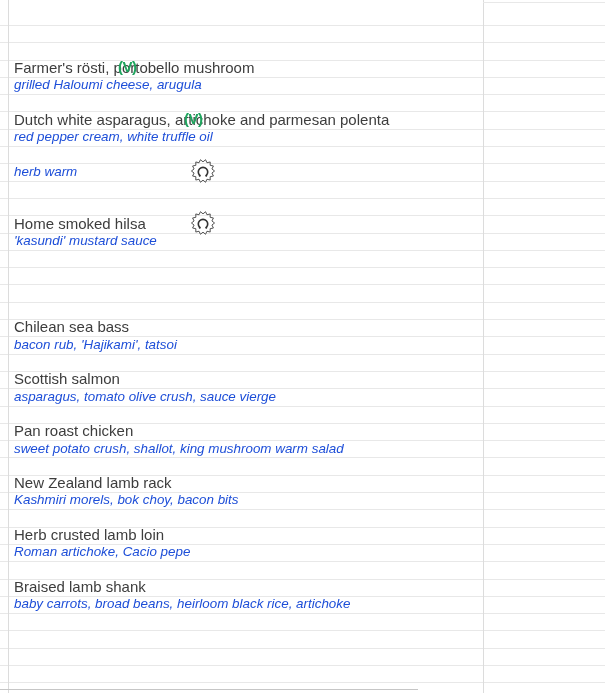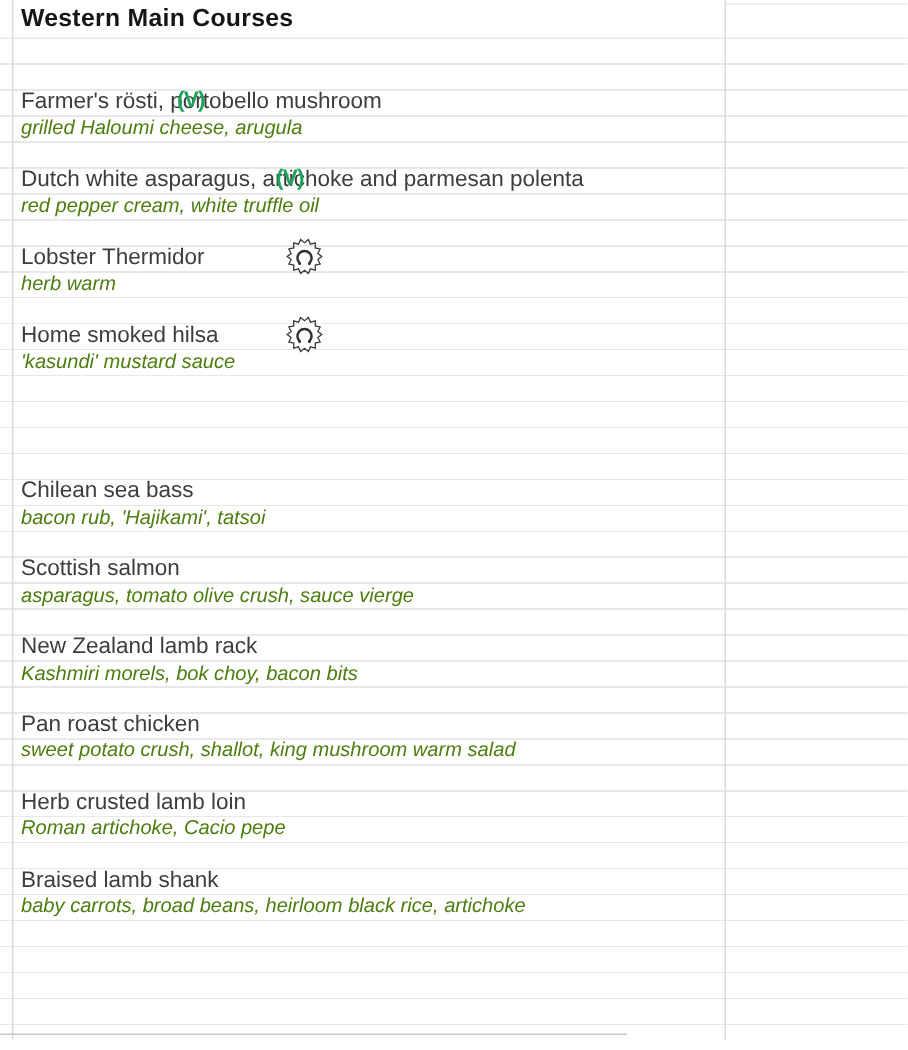--- a/index.html
+++ b/index.html
@@ -28,21 +28,21 @@
 
   .title{
     position:absolute;left:14px;top:3px;margin:0;
     font-size:16.5px;font-weight:bold;color:#161616;letter-spacing:.2px;
     white-space:nowrap;
   }
 
   .items{position:absolute;left:14px;top:59px;right:6px;}
   .item{position:relative;height:51.9px;}
   .name{font-size:15px;line-height:17.3px;color:#3d3d3d;white-space:nowrap;}
-  .desc{font-size:13.4px;line-height:17.3px;color:#4d7c0f;font-style:italic;white-space:nowrap;}
+  .desc{font-size:13.4px;line-height:17.3px;color:#1d4ed8;font-style:italic;white-space:nowrap;}
 
   .vbadge{
     position:absolute;top:-1px;
     font-size:15px;font-weight:bold;color:#1fa45e;
     letter-spacing:-0.5px;background:transparent;
   }
   .vb-0{left:104px;}
   .vb-1{left:170px;}
   .stamp{position:absolute;left:176px;top:-5px;width:26px;height:26px;}
   .stamp svg{display:block;}
@@ -51,38 +51,36 @@
 <body>
 
 <div class="sheet">
 
   <div class="rowlines"></div>
   <div class="vline vl-left"></div>
   <div class="vline vl-mid"></div>
   <div class="top-right-line"></div>
   <div class="bottom-line"></div>
 
-  <h1 class="title">Western Main Courses</h1>
 
   <div class="items">
 
     <div class="item">
       <div class="name">Farmer's rösti, portobello mushroom</div>
       <div class="desc">grilled Haloumi cheese, arugula</div>
       <span class="vbadge vb-0">(V)</span>
     </div>
 
     <div class="item">
       <div class="name">Dutch white asparagus, artichoke and parmesan polenta</div>
       <div class="desc">red pepper cream, white truffle oil</div>
       <span class="vbadge vb-1">(V)</span>
     </div>
 
     <div class="item">
-      <div class="name">Lobster Thermidor</div>
       <div class="desc">herb warm</div>
       <span class="stamp">
         <svg width="26" height="26" viewBox="-13.5 -13.5 27 27">
           <path d="M12,0 L9.26,2.11 L10.81,5.21 L7.43,5.92 L7.48,9.38 L4.12,8.56 L2.67,11.7 L0,9.5 L-2.67,11.7 L-4.12,8.56 L-7.48,9.38 L-7.43,5.92 L-10.81,5.21 L-9.26,2.11 L-12,0 L-9.26,-2.11 L-10.81,-5.21 L-7.43,-5.92 L-7.48,-9.38 L-4.12,-8.56 L-2.67,-11.7 L0,-9.5 L2.67,-11.7 L4.12,-8.56 L7.48,-9.38 L7.43,-5.92 L10.81,-5.21 L9.26,-2.11 Z" fill="none" stroke="#3a3a3a" stroke-width="0.9"></path>
           <path d="M-3.4,4.6 A4.9,4.9 0 1 1 3.4,4.6" fill="none" stroke="#333333" stroke-width="1.7" stroke-linecap="round"></path>
           <circle cx="-3.4" cy="5" r="1" fill="#333333"></circle>
           <circle cx="3.4" cy="5" r="1" fill="#333333"></circle>
         </svg>
       </span>
     </div>
@@ -108,27 +106,27 @@
       <div class="name">Chilean sea bass</div>
       <div class="desc">bacon rub, 'Hajikami', tatsoi</div>
     </div>
 
     <div class="item">
       <div class="name">Scottish salmon</div>
       <div class="desc">asparagus, tomato olive crush, sauce vierge</div>
     </div>
 
     <div class="item">
-      <div class="name">New Zealand lamb rack</div>
-      <div class="desc">Kashmiri morels, bok choy, bacon bits</div>
+      <div class="name">Pan roast chicken</div>
+      <div class="desc">sweet potato crush, shallot, king mushroom warm salad</div>
     </div>
 
     <div class="item">
-      <div class="name">Pan roast chicken</div>
-      <div class="desc">sweet potato crush, shallot, king mushroom warm salad</div>
+      <div class="name">New Zealand lamb rack</div>
+      <div class="desc">Kashmiri morels, bok choy, bacon bits</div>
     </div>
 
     <div class="item">
       <div class="name">Herb crusted lamb loin</div>
       <div class="desc">Roman artichoke, Cacio pepe</div>
     </div>
 
     <div class="item">
       <div class="name">Braised lamb shank</div>
       <div class="desc">baby carrots, broad beans, heirloom black rice, artichoke</div>

